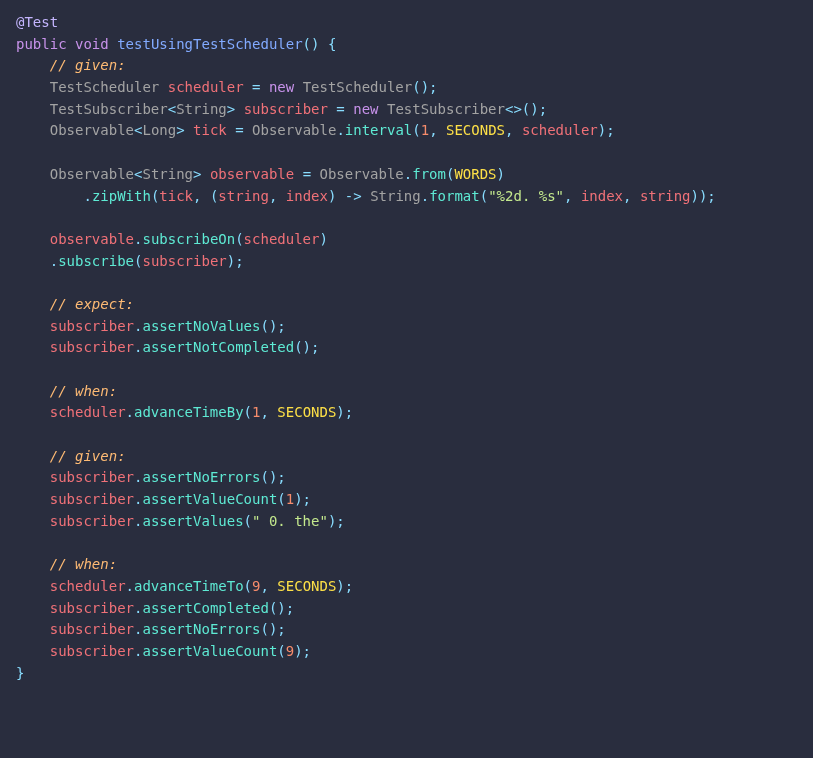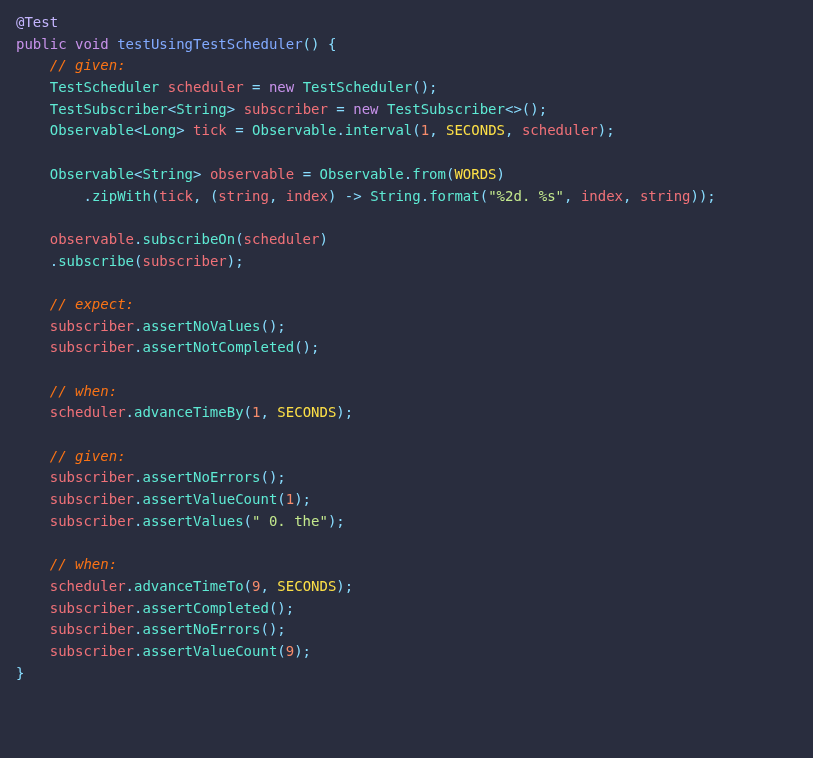--- a/index.html
+++ b/index.html
@@ -12,24 +12,24 @@
     line-height: 1.55;
   }
   .code-block {
     padding: 12px 16px;
     white-space: pre;
     overflow-x: auto;
   }
   .annotation { color: #c4b5fd; margin-top: 48px; }      
   .keyword    { color: #c792ea; }      
   .method-decl{ color: #82aaff; text-align: center; }      
-  .type       { color: #5eead4; }      
+  .type       { color: #a3a3a3; }      
   .var        { color: #f07178; }      
   .method     { color: #5eead4; }      
-  .comment    { color: #f97316; font-style: italic; }
+  .comment    { color: #fdba74; font-style: italic; }
   .string     { color: #c3e88d; }
   .number     { color: #f78c6c; }
   .constant   { color: #fde047; margin-top: 48px; }
   .punct      { color: #89ddff; }
 </style>
 </head>
 <body>
 
 <div class="code-block"><span class="annotation">@Test</span>
 <span class="keyword">public</span> <span class="keyword">void</span> <span class="method-decl">testUsingTestScheduler</span><span class="punct">()</span> <span class="punct">{</span>

